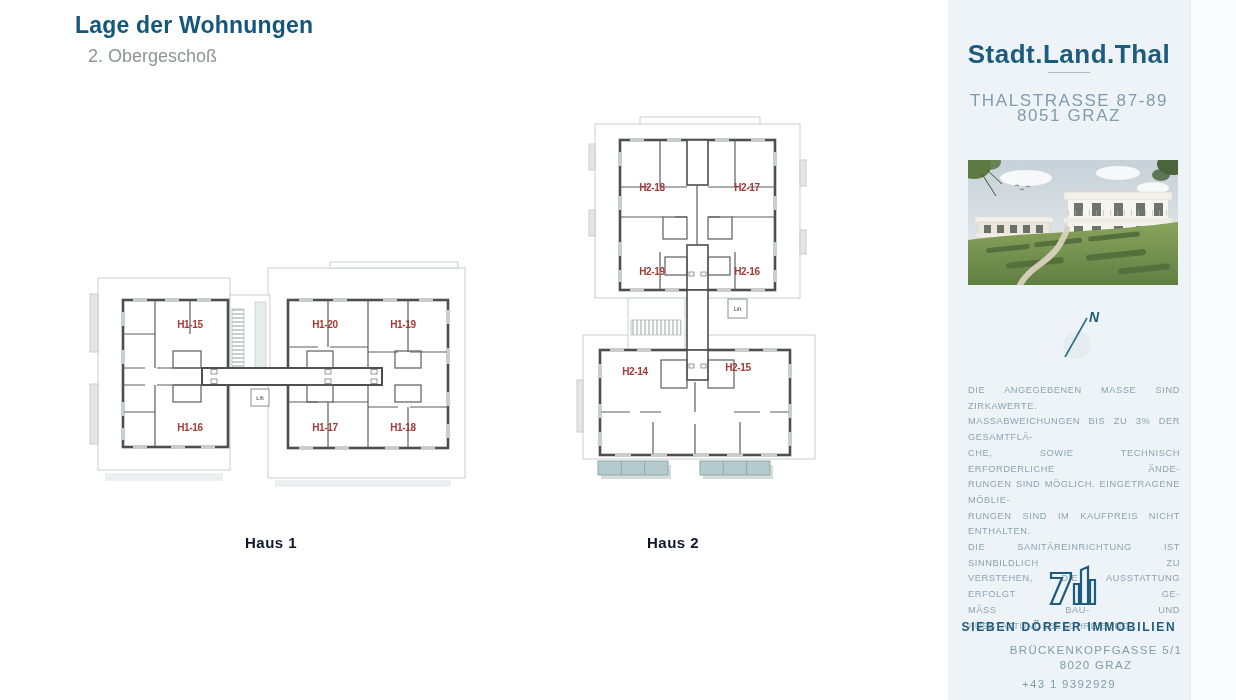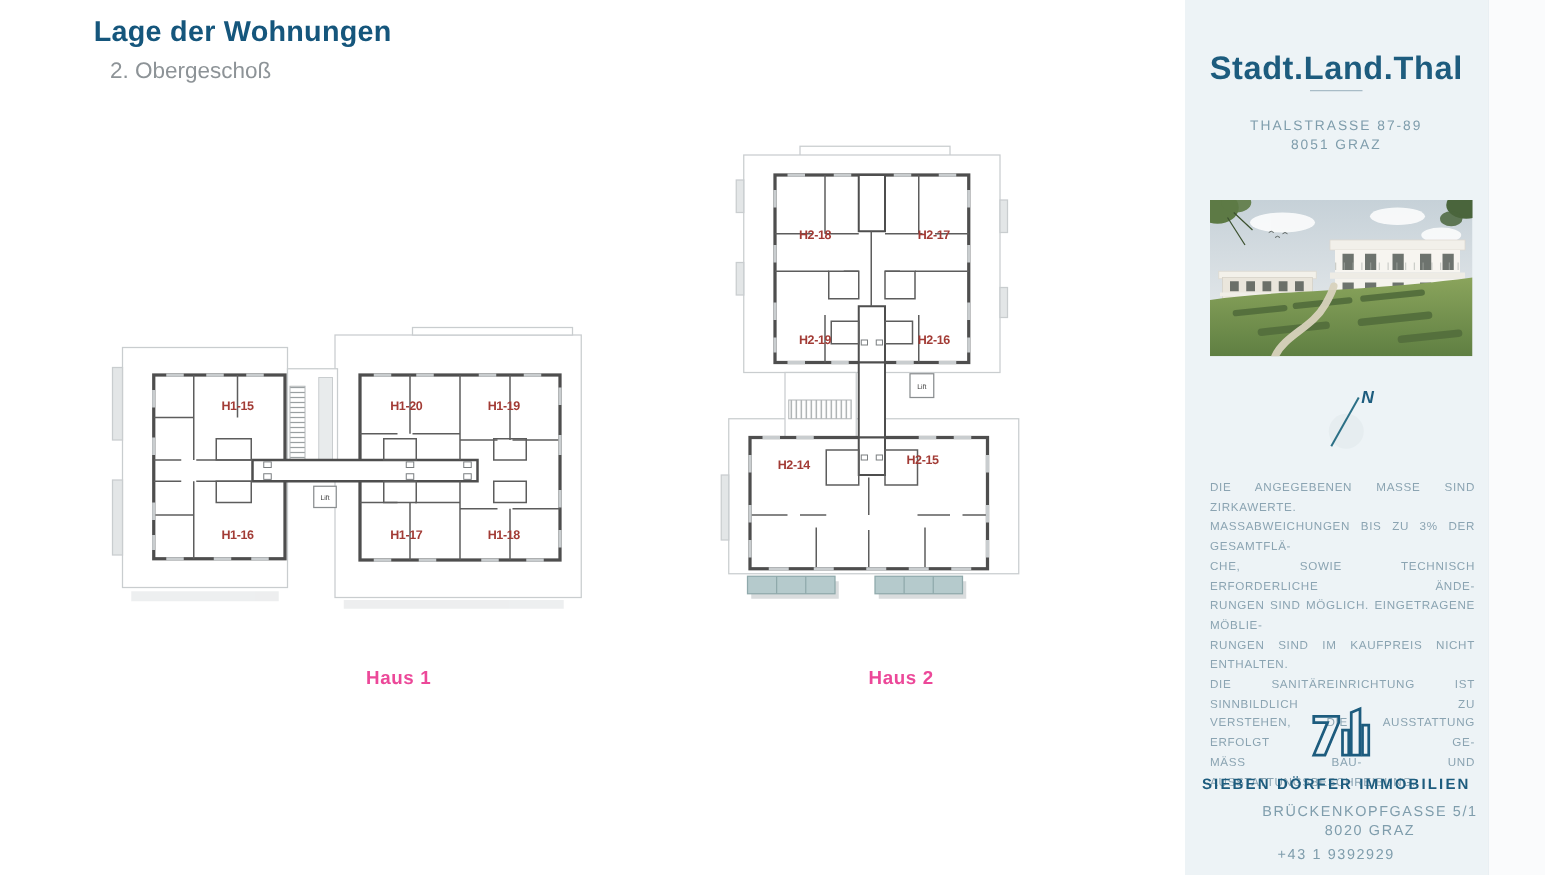--- a/index.html
+++ b/index.html
@@ -9,30 +9,30 @@
   }
   svg text { font-family:"Liberation Sans", sans-serif; }
 
   
   .main { position:absolute; left:0; top:0; width:948px; height:700px; background:#fff; }
   .page-title { position:absolute; left:75px; top:12px; font-size:23px; font-weight:bold; color:#15567c; letter-spacing:0.2px; }
   .page-subtitle { position:absolute; left:76px; top:46px; font-size:18px; color:#8d9397;margin-left:12px; }
   .floorplan { position:absolute; }
   #haus1-plan { left:85px; top:252px; }
   #haus2-plan { left:575px; top:112px; }
-  .haus-label { position:absolute; width:100px; text-align:right; font-size:15px; font-weight:bold; color:#ec4899; letter-spacing:0.5px; }
+  .haus-label { position:absolute; width:100px; text-align:left; font-size:15px; font-weight:bold; color:#0f172a; letter-spacing:0.5px; }
   #haus1-label { left:245px; top:534px; }
   #haus2-label { left:647px; top:534px; }
 
   
   .sidebar { position:absolute; left:948px; top:0; width:242px; height:700px; background:#edf3f6; }
   .right-strip { position:absolute; left:1190px; top:0; width:46px; height:700px; background:#fafbfc; border-left:1px solid #e4ebef; box-sizing:border-box; }
   .brand { position:absolute; top:18px; left:0; width:100%; text-align:center; font-size:26px; font-weight:bold; color:#1d5c7e; letter-spacing:0.5px;margin-top:21px; }
   .brand-divider { position:absolute; top:72px; left:50%; width:42px; margin-left:-21px; border-top:1px solid #a9bcc7; }
-  .address { position:absolute; top:94px; left:0; width:100%; text-align:center; font-size:11px; letter-spacing:1.6px; color:#7f9dac; line-height:14.5px; }
+  .address { position:absolute; top:94px; left:0; width:100%; text-align:center; font-size:17px; letter-spacing:1.6px; color:#7f9dac; line-height:14.5px; }
   .photo { position:absolute; left:20px; top:160px; width:210px; height:125px; display:block; }
   .compass { position:absolute; left:107px; top:305px; width:70px; height:70px; }
   .disclaimer { position:absolute; left:20px; top:383px; width:212px; color:#8ba4b2; font-size:9.3px; letter-spacing:0.55px; line-height:15.7px; }
   .disclaimer-line { text-align:justify; text-align-last:justify; }
   .logo { position:absolute; left:96px; top:562px; width:56px; height:50px; }
   .company { position:absolute; top:620px; left:0; width:100%; text-align:center; font-size:12px; font-weight:bold; letter-spacing:1.7px; color:#1d5c7e; }
   .company-address { position:absolute; top:643px; left:0; width:100%; text-align:center; font-size:11.5px; letter-spacing:1.3px; color:#7f9dac; line-height:15px;padding-left:27px; }
   .contact { position:absolute; top:677px; left:0; width:100%; text-align:center; font-size:11.5px; letter-spacing:1.3px; color:#7f9dac; line-height:15px; }
 </style>
 </head>

